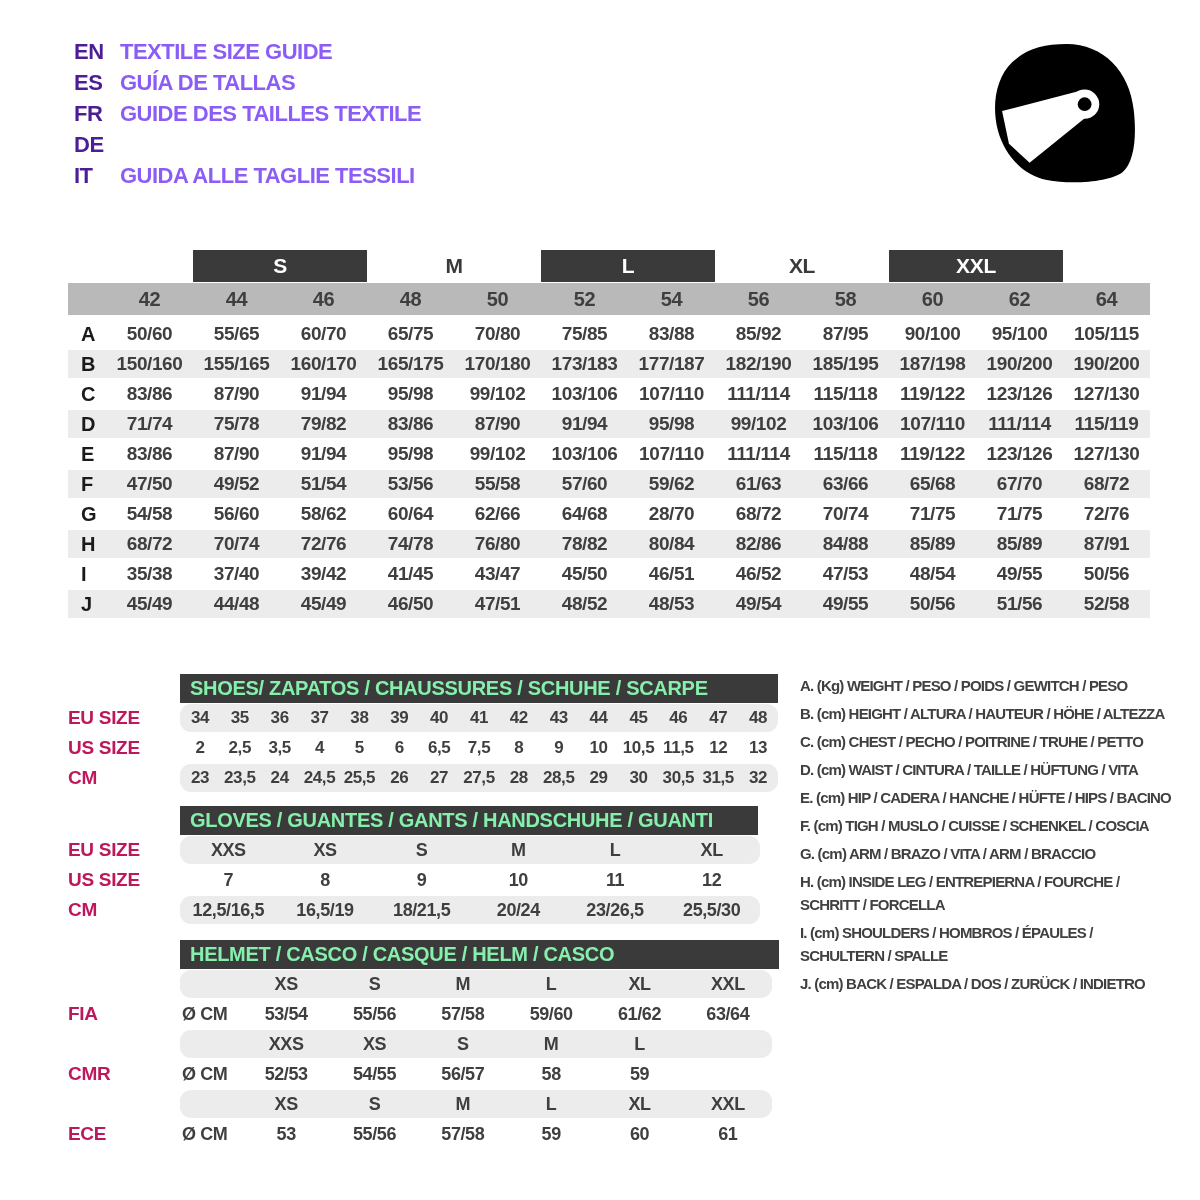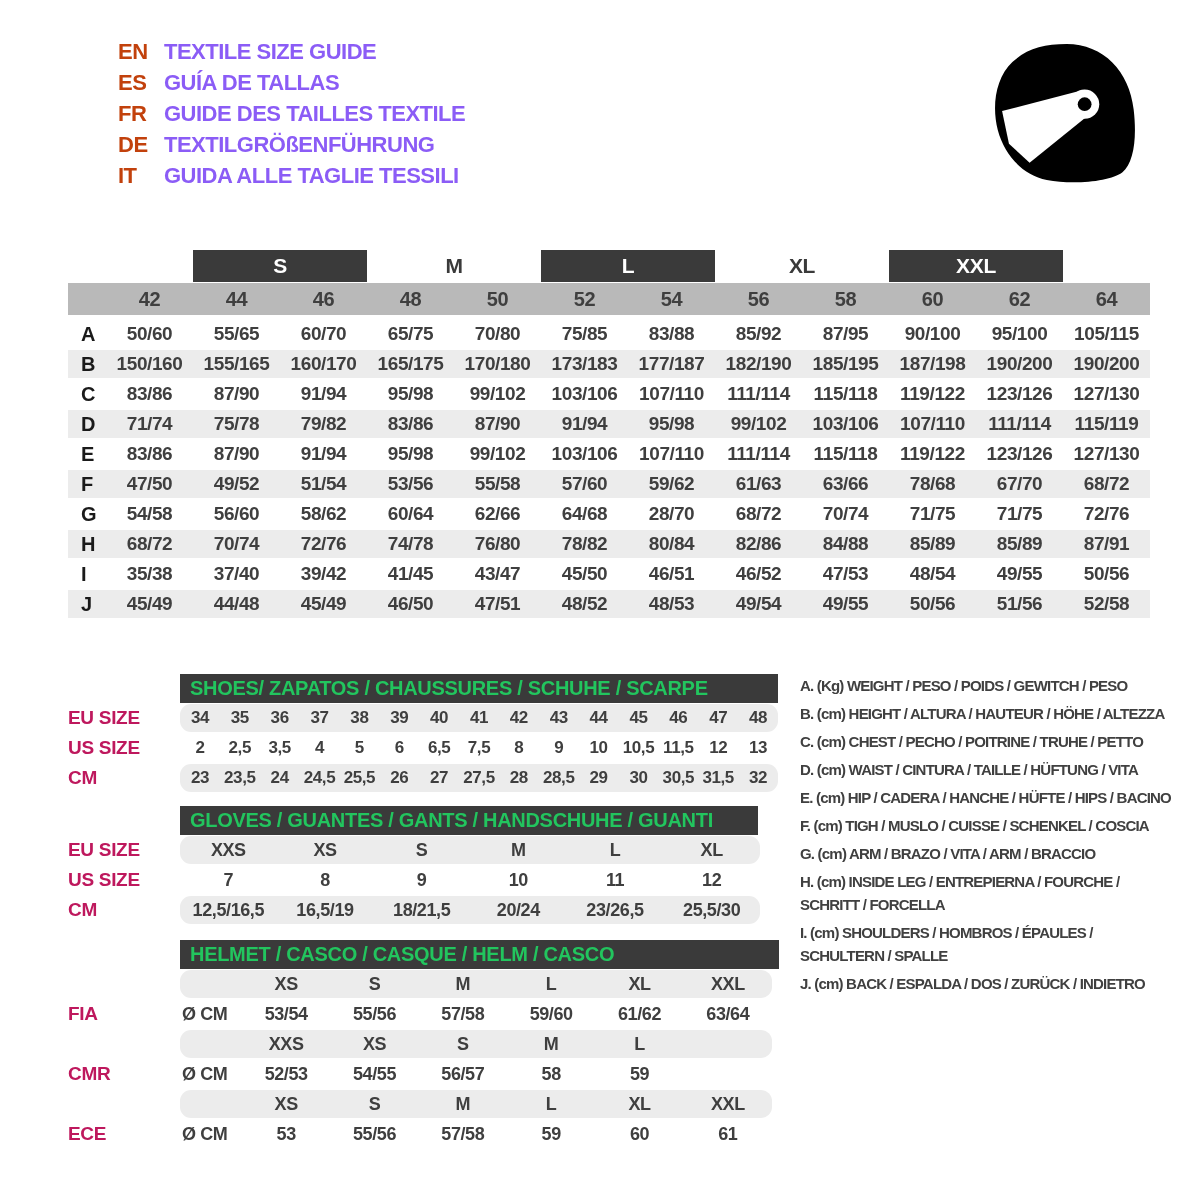--- a/index.html
+++ b/index.html
@@ -4,21 +4,21 @@
 <style>
   * { box-sizing: border-box; margin: 0; padding: 0; }
   html,body { width:1200px; height:1200px; background:#ffffff; }
   body { font-family:"Liberation Sans", sans-serif; font-weight:bold; position:relative; overflow:hidden; }
 
   .canvas { position:absolute; inset:0; width:1200px; height:1200px; background:#fff; }
 
   
   .lang-block { position:absolute; left:74px; top:36px; }
   .lang-row { display:flex; height:31px; line-height:31px; }
-  .lang-code { width:46px; font-size:22px; color:#c2410c; letter-spacing:-0.5px;margin-left:44px; }
+  .lang-code { width:46px; font-size:22px; color:#4c1d95; letter-spacing:-0.5px; }
   .lang-label { font-size:22px; color:#8b5cf6; letter-spacing:-0.5px; }
 
   
   .helmet-icon { position:absolute; left:978px; top:32px; width:172px; height:172px; }
 
   
   .main-table { position:absolute; left:68px; top:250px; width:1082px; }
   .main-grid { display:grid; grid-template-columns:38px repeat(12,1fr); }
   .size-groups { height:32px; }
   .size-group { font-size:21px; line-height:32px; text-align:center; color:#3a3a3a; letter-spacing:-0.3px; }
@@ -29,21 +29,21 @@
   .main-row { height:28px; margin-bottom:2px; }
   .main-row:nth-child(2n) { background:#ececec; }
   .main-row .row-label { font-size:20px; line-height:28px; color:#1a1a1a; padding-left:13px; text-align:left; }
   .main-row .cell { font-size:19px; line-height:28px; text-align:center; color:#3f3f3f; letter-spacing:-0.4px; }
 
   
   .sub-table { position:absolute; left:68px; }
   .shoes-tbl  { top:674px; width:710px; }
   .gloves-tbl { top:806px; width:692px; }
   .helmet-tbl { top:940px; width:704px; }
-  .bar { margin-left:112px; height:29px; line-height:29px; background:#3a3a3a; color:#22c55e;
+  .bar { margin-left:112px; height:29px; line-height:29px; background:#3a3a3a; color:#86efac;
          font-size:20px; padding-left:10px; letter-spacing:-0.3px; margin-bottom:1px; }
   .shoes-tbl .bar  { width:598px; }
   .gloves-tbl .bar { width:578px; }
   .helmet-tbl .bar { width:599px; }
   .sub-row { display:flex; height:28px; margin-bottom:2px; }
   .sub-label { width:112px; font-size:19px; line-height:28px; color:#be185d; letter-spacing:-0.3px; }
   .sub-content { flex:1; display:grid;border-radius:11px; }
   .sub-content .cell { font-size:17px; line-height:28px; text-align:center; color:#3f3f3f; letter-spacing:-0.4px; }
   .cols15 { grid-template-columns:repeat(15,1fr); }
   .cols6  { grid-template-columns:repeat(6,1fr); }
@@ -71,21 +71,20 @@
       <div class="lang-row">
         <span class="lang-code">ES</span>
         <span class="lang-label">GUÍA DE TALLAS</span>
       </div>
       <div class="lang-row">
         <span class="lang-code">FR</span>
         <span class="lang-label">GUIDE DES TAILLES TEXTILE</span>
       </div>
       <div class="lang-row">
         <span class="lang-code">DE</span>
-        <span class="lang-label">TEXTILGRÖßENFÜHRUNG</span>
       </div>
       <div class="lang-row">
         <span class="lang-code">IT</span>
         <span class="lang-label">GUIDA ALLE TAGLIE TESSILI</span>
       </div>
     </div>
 
   <svg class="helmet-icon" viewBox="0 0 200 200" aria-hidden="true">
     <path d="M103,14 C146,14 176,46 181,90 C185,124 181,152 168,163 C154,174 110,178 80,172 C52,166 31,144 23,114 C16,87 20,54 40,35 C57,19 77,14 103,14 Z" fill="#000"></path>
     <polygon points="28,92 120,68 132,94 60,152 36,130" fill="#fff"></polygon>
@@ -196,21 +195,21 @@
           <div class="row-label">F</div>
           <div class="cell">47/50</div>
           <div class="cell">49/52</div>
           <div class="cell">51/54</div>
           <div class="cell">53/56</div>
           <div class="cell">55/58</div>
           <div class="cell">57/60</div>
           <div class="cell">59/62</div>
           <div class="cell">61/63</div>
           <div class="cell">63/66</div>
-          <div class="cell">78/68</div>
+          <div class="cell">65/68</div>
           <div class="cell">67/70</div>
           <div class="cell">68/72</div>
         </div>
         <div class="main-row main-grid">
           <div class="row-label">G</div>
           <div class="cell">54/58</div>
           <div class="cell">56/60</div>
           <div class="cell">58/62</div>
           <div class="cell">60/64</div>
           <div class="cell">62/66</div>

